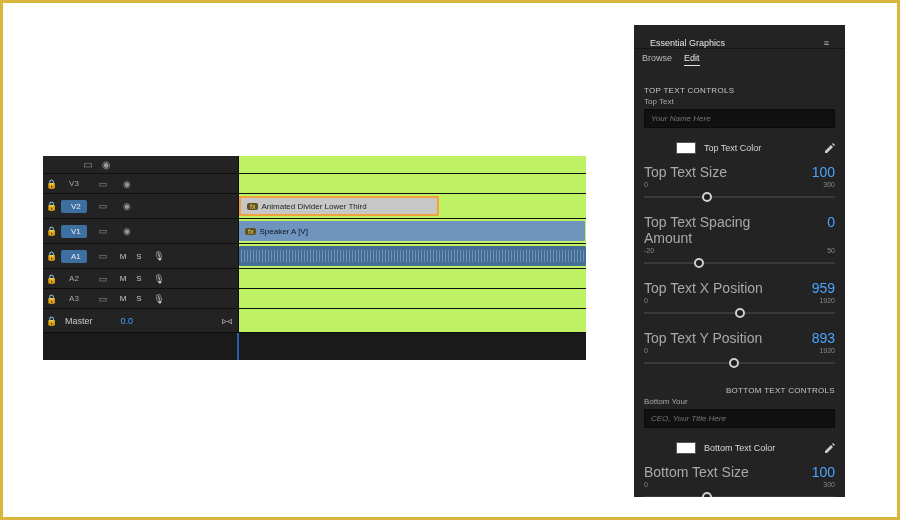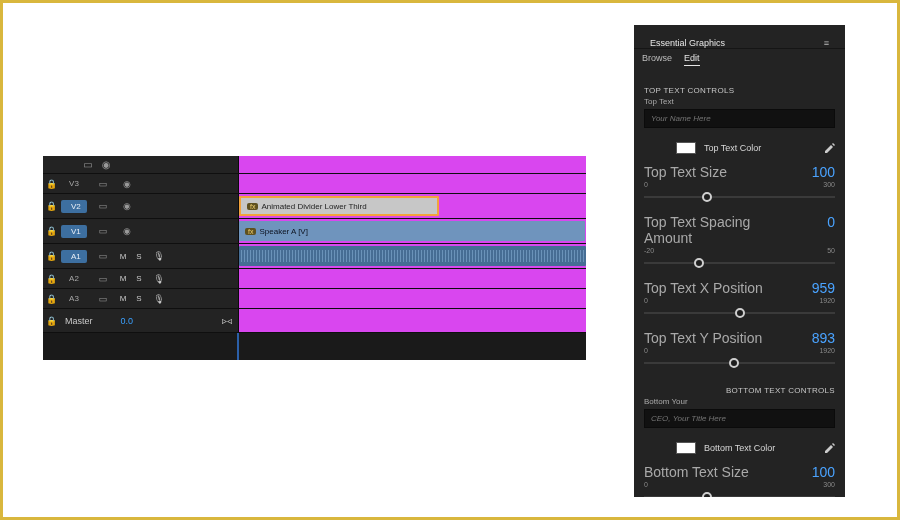--- a/index.html
+++ b/index.html
@@ -8,21 +8,21 @@
 
   
   .timeline {
     position: absolute; left: 40px; top: 153px; width: 543px; height: 204px;
     background: #1a1a1a; color: #bdbdbd; font-size: 9px;
     display: flex; flex-direction: column;
   }
   .tl-row { display: flex; align-items: center; height: 25px; border-bottom: 1px solid #0f0f0f; position: relative; }
   .tl-row.thin { height: 20px; }
   .tl-headers { width: 196px; flex: 0 0 196px; display: flex; align-items: center; height: 100%; background: #232323; border-right: 1px solid #0b0b0b; }
-  .tl-content { flex: 1; height: 100%; background: #d946ef; position: relative; text-align: center; }
+  .tl-content { flex: 1; height: 100%; background: #bef264; position: relative; text-align: center; }
   .tl-lock { width: 18px; text-align: center; color: #888; }
   .tl-name { width: 26px; text-align: center; font-size: 8px; color: #a8a8a8; }
   .tl-name.active { background: #3d6fa0; color: #e8eef6; border-radius: 2px; padding: 2px 10px; }
   .tl-tog   { width: 20px; text-align: center; color: #999; }
   .tl-togs  { display: flex; gap: 4px; margin-left: 6px; align-items: center; }
   .tl-letter { font-size: 8px; color: #c9c9c9; width: 12px; text-align: center; }
   .mic { color:#c9c9c9; }
   .master-row { height: 24px; }
   .master-num { color: #3aa0ff; margin-left: 28px; }
   .collapse-btn { margin-left: auto; margin-right: 6px; color: #ccc; font-size: 10px; }

